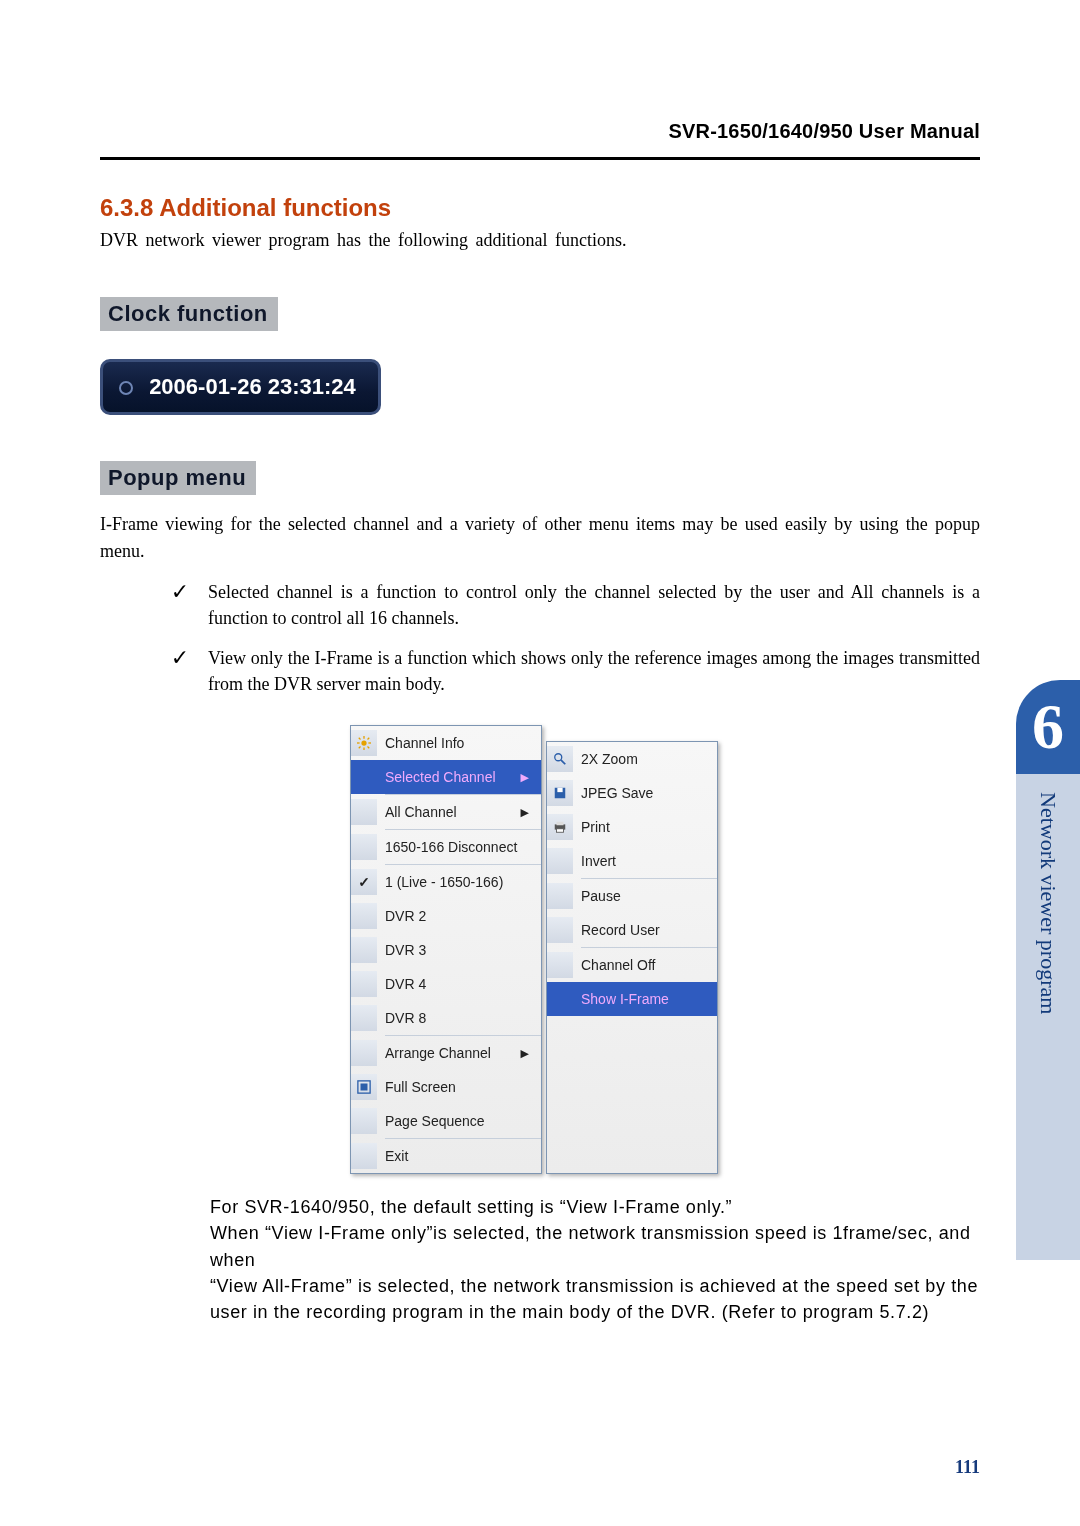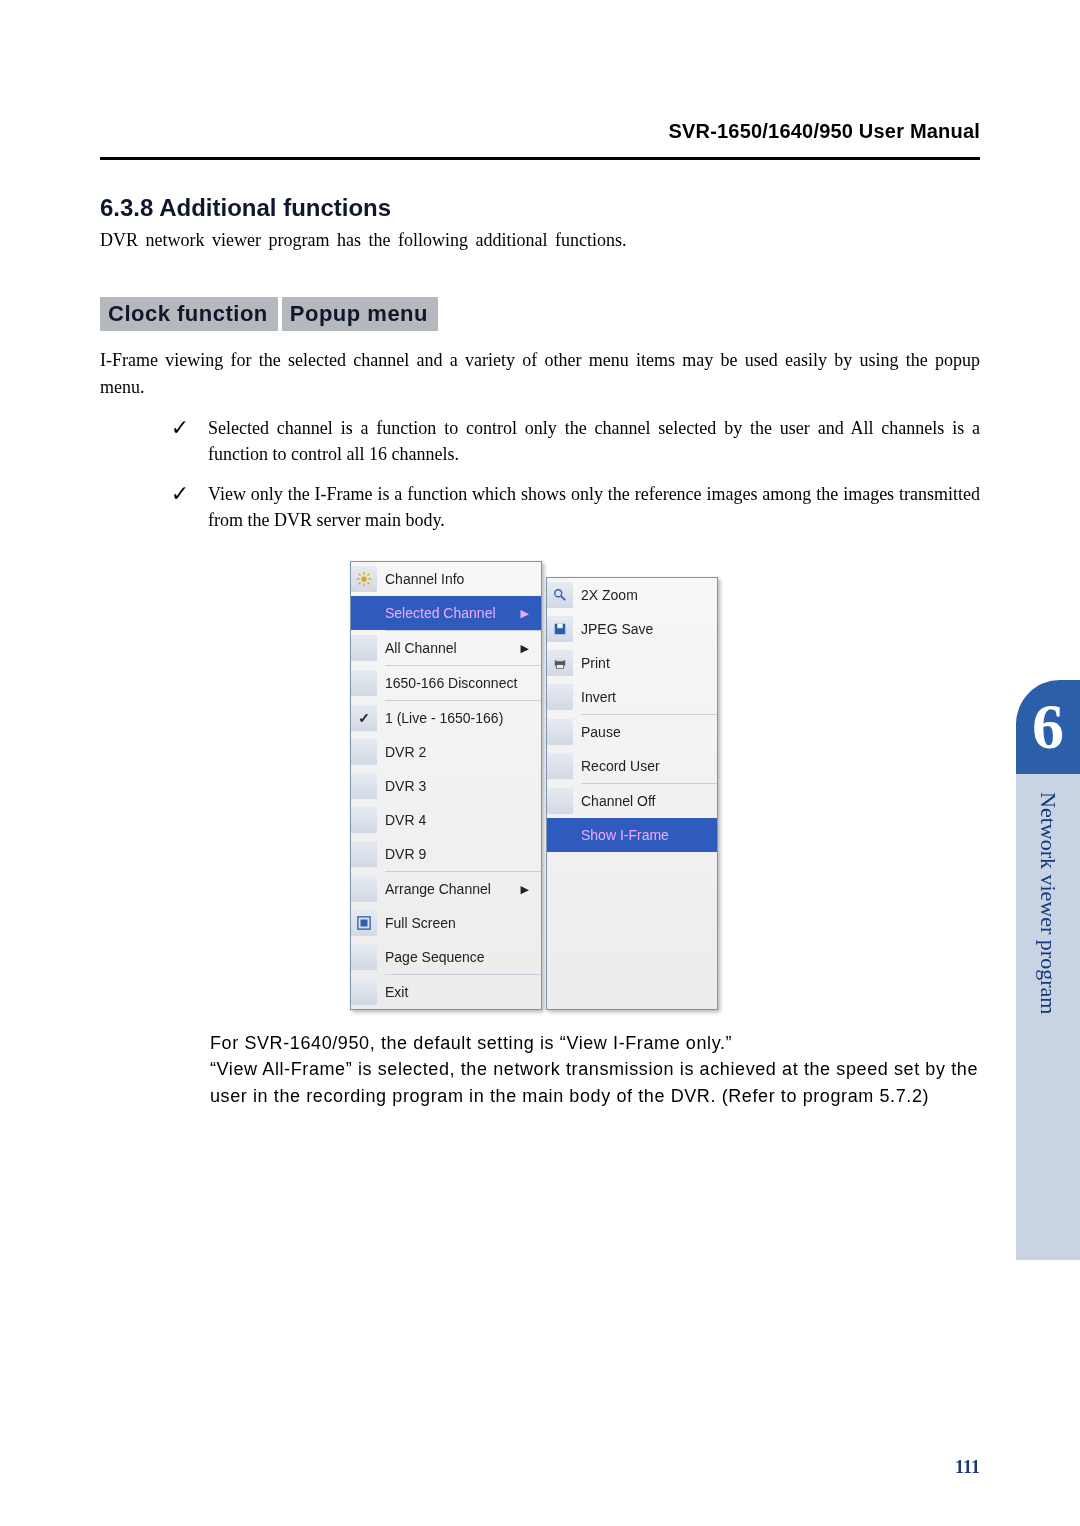--- a/index.html
+++ b/index.html
@@ -25,21 +25,21 @@
     text-align: right;
     font-family: Arial, Helvetica, sans-serif;
     font-weight: bold;
     font-size: 20px;
     letter-spacing: 0.2px;
   }
   .section-title {
     font-family: Arial, Helvetica, sans-serif;
     font-weight: 900;
     font-size: 24px;
-    color: #0f172a;
+    color: #c2410c;
     margin-top: 34px;
   }
   .intro {
     font-size: 18px;
     margin-top: 8px;
     word-spacing: 3px;
   }
   .box-label {
     display: inline-block;
     background: #b5b8bc;
@@ -219,20 +219,26 @@
 <div class="page">
 
   <div class="running-header">SVR-1650/1640/950 User Manual</div>
   <div class="top-rule"></div>
 
   <div class="section-title">6.3.8 Additional functions</div>
   <div class="intro">DVR  network  viewer  program  has  the  following  additional  functions.</div>
 
   <div class="box-label">Clock function</div>
 
+  <div class="clock-wrap">
+    <div class="clock">
+      <span class="dot"></span>
+      <span>2006-01-26  23:31:24</span>
+    </div>
+  </div>
 
   <div class="box-label">Popup menu</div>
 
   <div class="para">I-Frame  viewing  for  the  selected  channel  and  a  variety  of  other  menu  items  may  be  used  easily  by using  the  popup  menu.</div>
 
   <div class="bullets">
     <div class="bullet-row">
       <div class="bullet-mark">✓</div>
       <div class="bullet-text">Selected  channel  is  a  function  to  control  only  the  channel  selected  by  the  user  and  All channels is a function to control all 16 channels.</div>
     </div>
@@ -301,21 +307,21 @@
       <div class="item">
         <div class="gutter"></div>
         <span>DVR 3</span>
       </div>
       <div class="item">
         <div class="gutter"></div>
         <span>DVR 4</span>
       </div>
       <div class="item">
         <div class="gutter"></div>
-        <span>DVR 9</span>
+        <span>DVR 8</span>
       </div>
 
       <div class="divider"></div>
 
       <div class="item">
         <div class="gutter"></div>
         <span>Arrange Channel</span>
         <span class="arrow">▶</span>
       </div>
       <div class="item">
@@ -389,20 +395,21 @@
       </div>
       <div class="item hl">
         <div class="gutter"></div>
         <span>Show I-Frame</span>
       </div>
     </div>
   </div>
 
   <div class="note">
     <div>For SVR-1640/950, the default setting is “View I-Frame only.”</div>
+    <div>When “View I-Frame only”is selected, the network transmission speed is 1frame/sec, and when</div>
     <div>“View All-Frame” is selected, the network transmission is achieved at the speed set by the user in the recording program in the main body of the DVR. (Refer to program 5.7.2)</div>
   </div>
 
   
   <div class="side-tab">
     <div class="side-cap">
       <span>6</span>
     </div>
     <div class="side-body">
       <span>Network viewer program</span>

